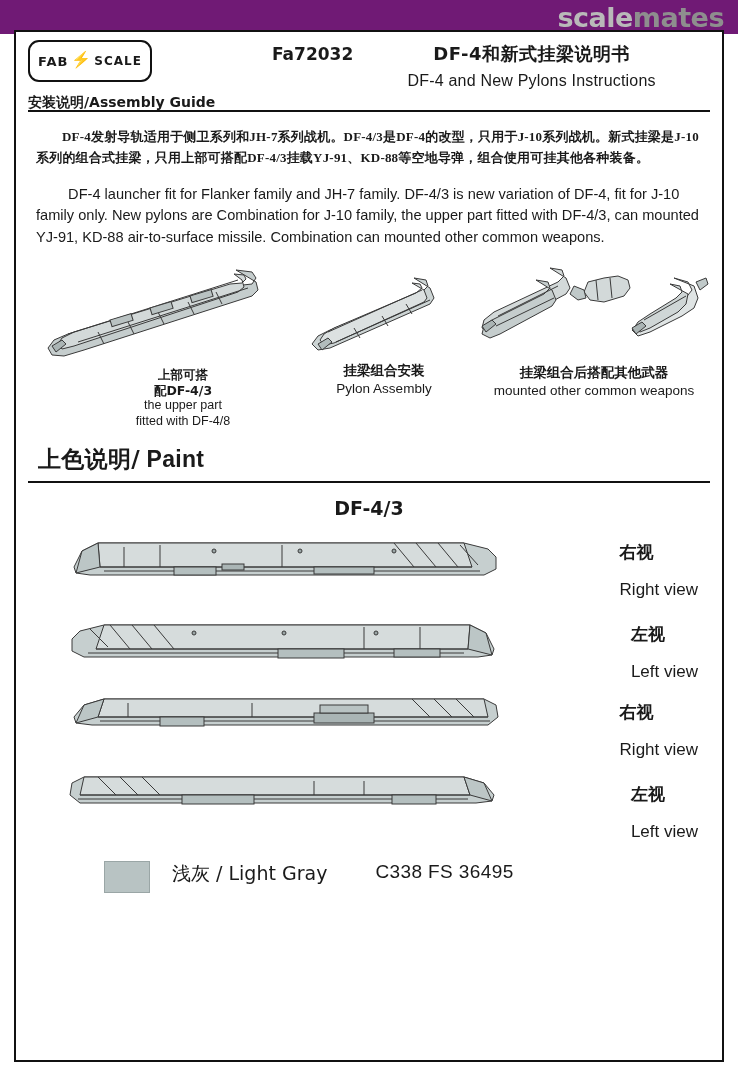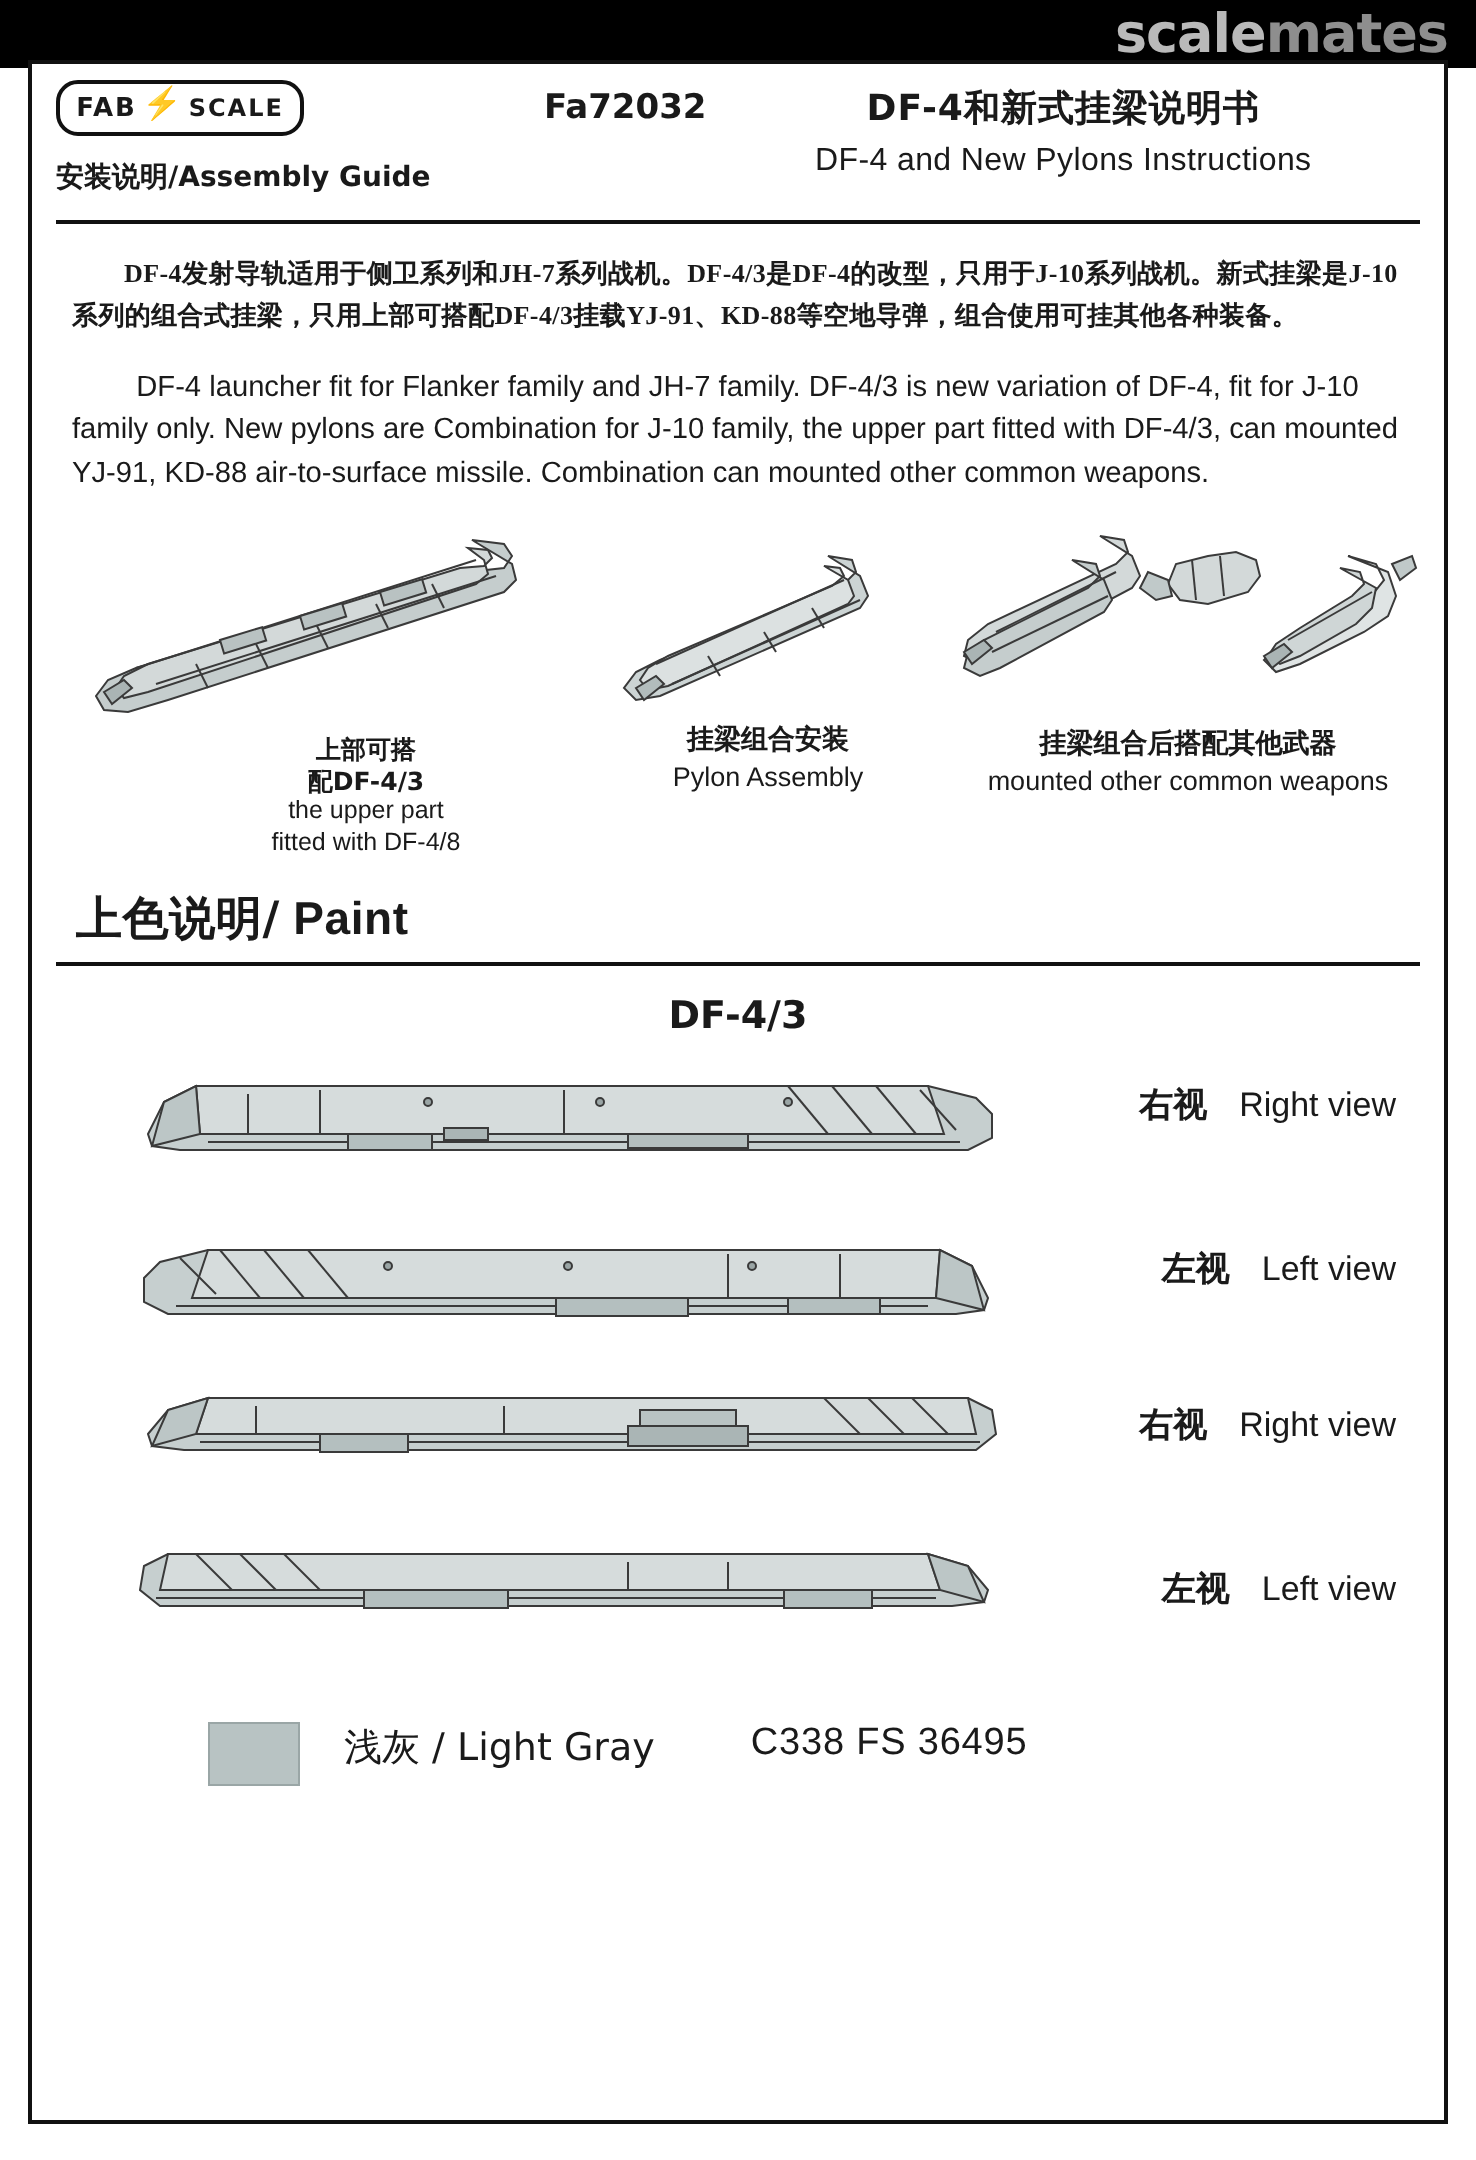--- a/index.html
+++ b/index.html
@@ -13,21 +13,21 @@
     font-family: "Liberation Sans", sans-serif;
     color: #1a1a1a;
     position: relative;
     overflow: hidden;
   }
 
   
   .watermark-bar {
     height: 34px;
     width: 738px;
-    background: #000000;
+    background: #701a75;
     position: relative;
   }
   .watermark {
     position: absolute;
     right: 14px;
     top: 2px;
     font-family: "DejaVu Sans", sans-serif;
     font-size: 27px;
     font-weight: bold;
     letter-spacing: -0.5px;
@@ -57,21 +57,21 @@
     height: 72px;
     box-sizing: border-box;
   }
   .brand-block {
     width: 240px;
     flex: 0 0 240px;
   }
   .brand-logo {
     border: 2px solid #111;
     border-radius: 11px;
-    height: 28px;
+    height: 42px;
     width: 124px;
     display: flex;
     align-items: center;
     justify-content: center;
     gap: 3px;
     box-sizing: border-box;
   }
   .brand-logo .fab {
     font-family: "DejaVu Sans", sans-serif;
     font-size: 13px;
@@ -197,20 +197,21 @@
     position: relative;
     height: 74px;
   }
   .view-label {
     position: absolute;
     right: 24px;
     top: 22px;
     display: flex;
     align-items: baseline;
     gap: 16px;
+    flex-direction: column;
   }
   .view-label .cn {
     font-family: "DejaVu Sans", sans-serif;
     font-size: 17px;
     font-weight: bold;
   }
   .view-label .en {
     font-size: 17px;
   }
 

